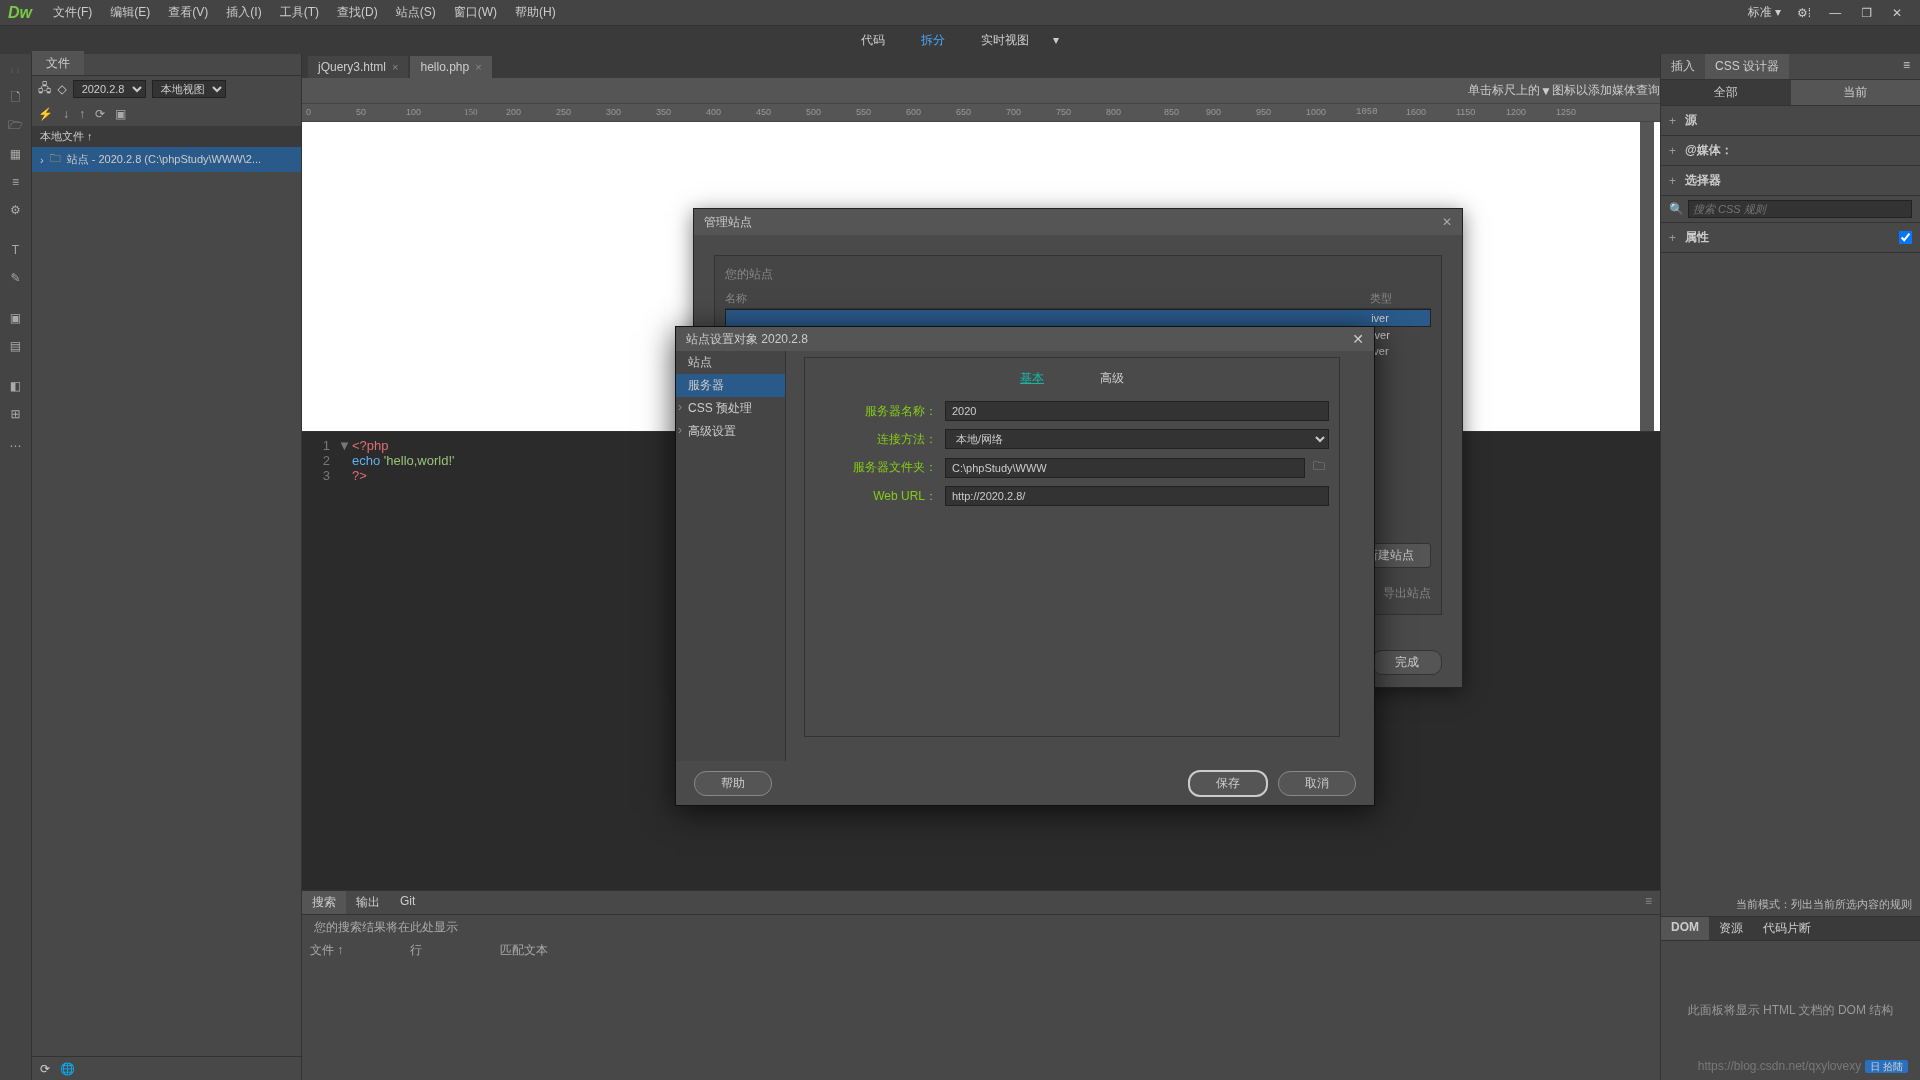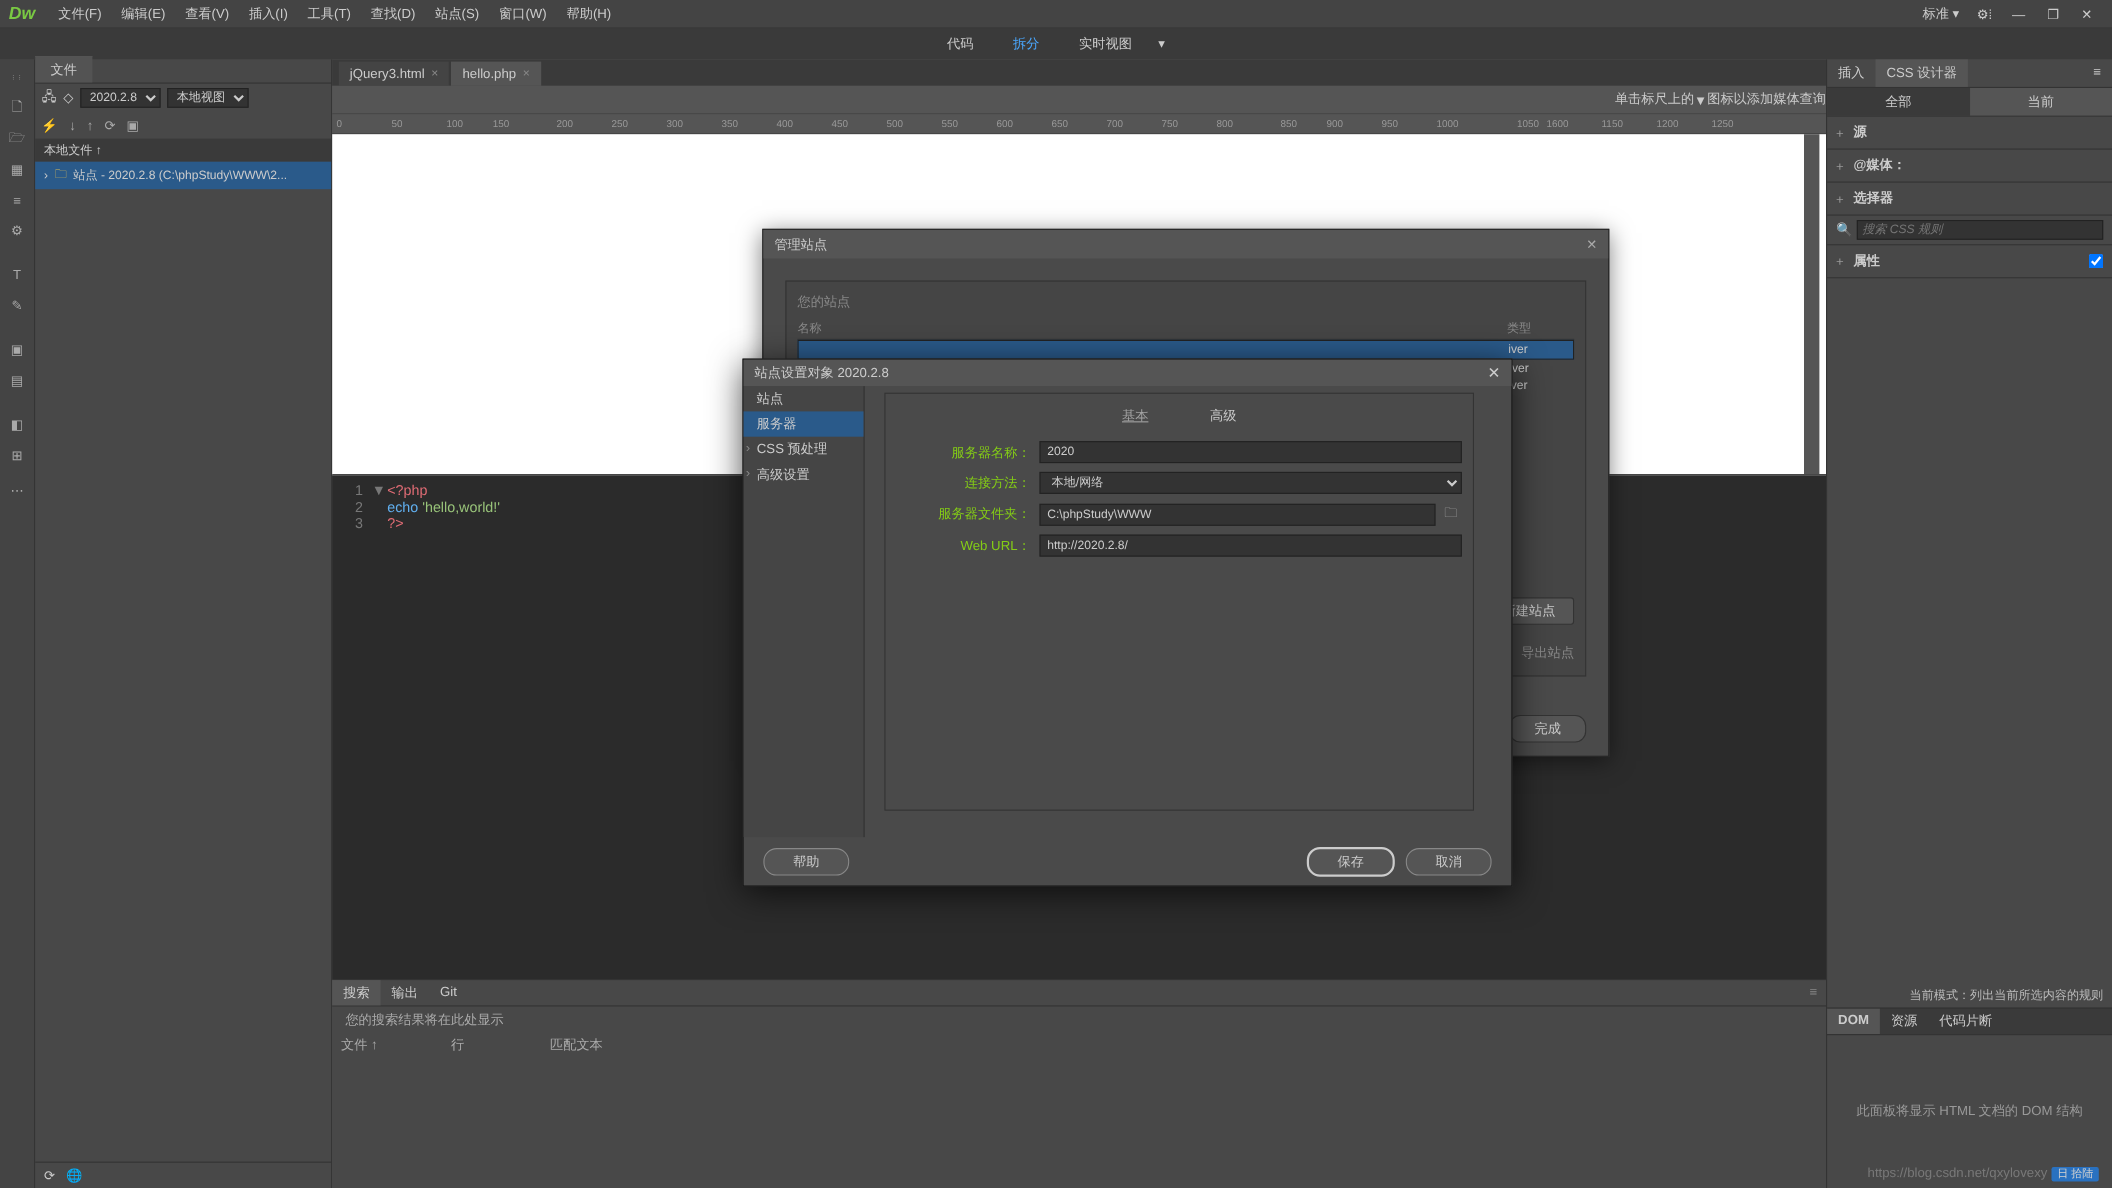--- a/index.html
+++ b/index.html
@@ -127,21 +127,21 @@
 .dlg-site .titlebar .title { flex:1; font-size:12px; }
 .dlg-site .titlebar .x { cursor:pointer; color:#ccc; font-size:14px; }
 .dlg-site .dlgbody { display:flex; height: calc(100% - 24px - 44px); }
 .dlg-site .sidenav { width: 110px; background:#454545; border-right:1px solid #333; font-size:12px; }
 .dlg-site .sidenav .item { padding: 3px 12px; cursor:pointer; position:relative; }
 .dlg-site .sidenav .item.hasarrow::before { content:"›"; position:absolute; left:2px; color:#888; }
 .dlg-site .sidenav .item.active { background:#2a5a8a; }
 .dlg-site .formarea { flex:1; padding: 6px 28px 10px 12px; }
 .dlg-site .formtabs { display:flex; justify-content:center; margin-bottom: 12px; }
 .dlg-site .formtabs .ft { padding: 2px 28px; font-size:12px; cursor:pointer; color:#ccc; }
-.dlg-site .formtabs .ft.active { color:#a3a3a3; text-decoration: underline; }
+.dlg-site .formtabs .ft.active { color:#14b8a6; text-decoration: underline; }
 .dlg-site .formrow { display:flex; align-items:center; margin-bottom: 8px; }
 .dlg-site .formrow label { width: 130px; text-align:right; padding-right: 8px; font-size:12px; color:#84cc16; }
 .dlg-site .formrow input, .dlg-site .formrow select { flex:1; background:#333; border:1px solid #222; color:#ccc; font-size:11px; padding: 2px 6px; height: 20px; }
 .dlg-site .formrow .browse { width:20px; text-align:center; color:#aaa; cursor:pointer; margin-left:4px; }
 .dlg-site .inner-border { border:1px solid #333; margin: 0 6px; padding: 10px 10px 2px 10px; height: 380px; }
 .dlg-site .footer { height:44px; display:flex; align-items:center; padding: 0 18px; gap: 10px; }
 .dlg-site .footer .spacer { flex:1; }
 .dlg-site .footer button { background:#555; border:1px solid #888; color:#ccc; padding: 3px 26px; font-size:12px; border-radius: 12px; cursor:pointer; }
 .dlg-site .footer button.primary { border: 2px solid #ccc; }
 
@@ -240,39 +240,39 @@
     </div>
     <div class="hintbar">
       <span>单击标尺上的</span>
       <span>▼</span>
       <span>图标以添加媒体查询</span>
     </div>
     <div class="ruler" id="ruler">
         <span style="left: 4px;">0</span>
         <span style="left: 54px;">50</span>
         <span style="left: 104px;">100</span>
-        <span style="left: 146px;">150</span>
+        <span style="left: 162px; font-family: Liberation Serif, serif;">150</span>
         <span style="left: 204px;">200</span>
         <span style="left: 254px;">250</span>
         <span style="left: 304px;">300</span>
         <span style="left: 354px;">350</span>
         <span style="left: 404px;">400</span>
         <span style="left: 454px;">450</span>
         <span style="left: 504px;">500</span>
         <span style="left: 554px;">550</span>
         <span style="left: 604px;">600</span>
         <span style="left: 654px;">650</span>
         <span style="left: 704px;">700</span>
         <span style="left: 754px;">750</span>
         <span style="left: 804px;">800</span>
         <span style="left: 862px;">850</span>
         <span style="left: 904px;">900</span>
         <span style="left: 954px;">950</span>
         <span style="left: 1004px;">1000</span>
-        <span style="left: 1077px;">1050</span>
+        <span style="left: 1054px; font-family: Liberation Mono, monospace;">1050</span>
         <span style="left: 1104px;">1600</span>
         <span style="left: 1154px;">1150</span>
         <span style="left: 1204px;">1200</span>
         <span style="left: 1254px;">1250</span>
       </div>
     <div class="designview">
       <div class="vert-drop"></div>
     </div>
     <div class="codeview" id="codeview">
         <div class="codeline">

